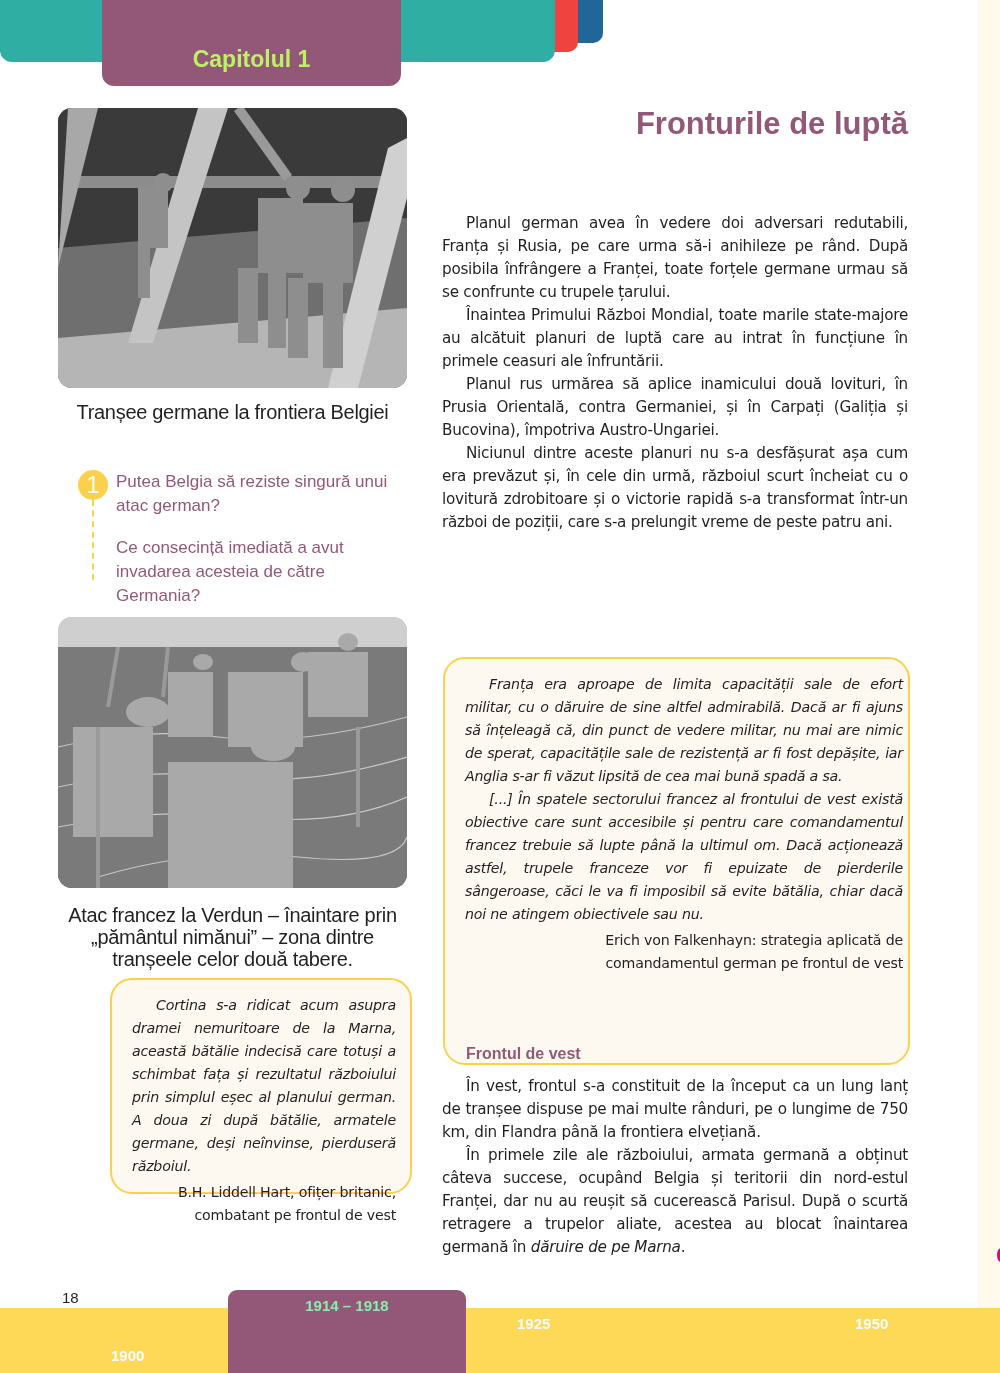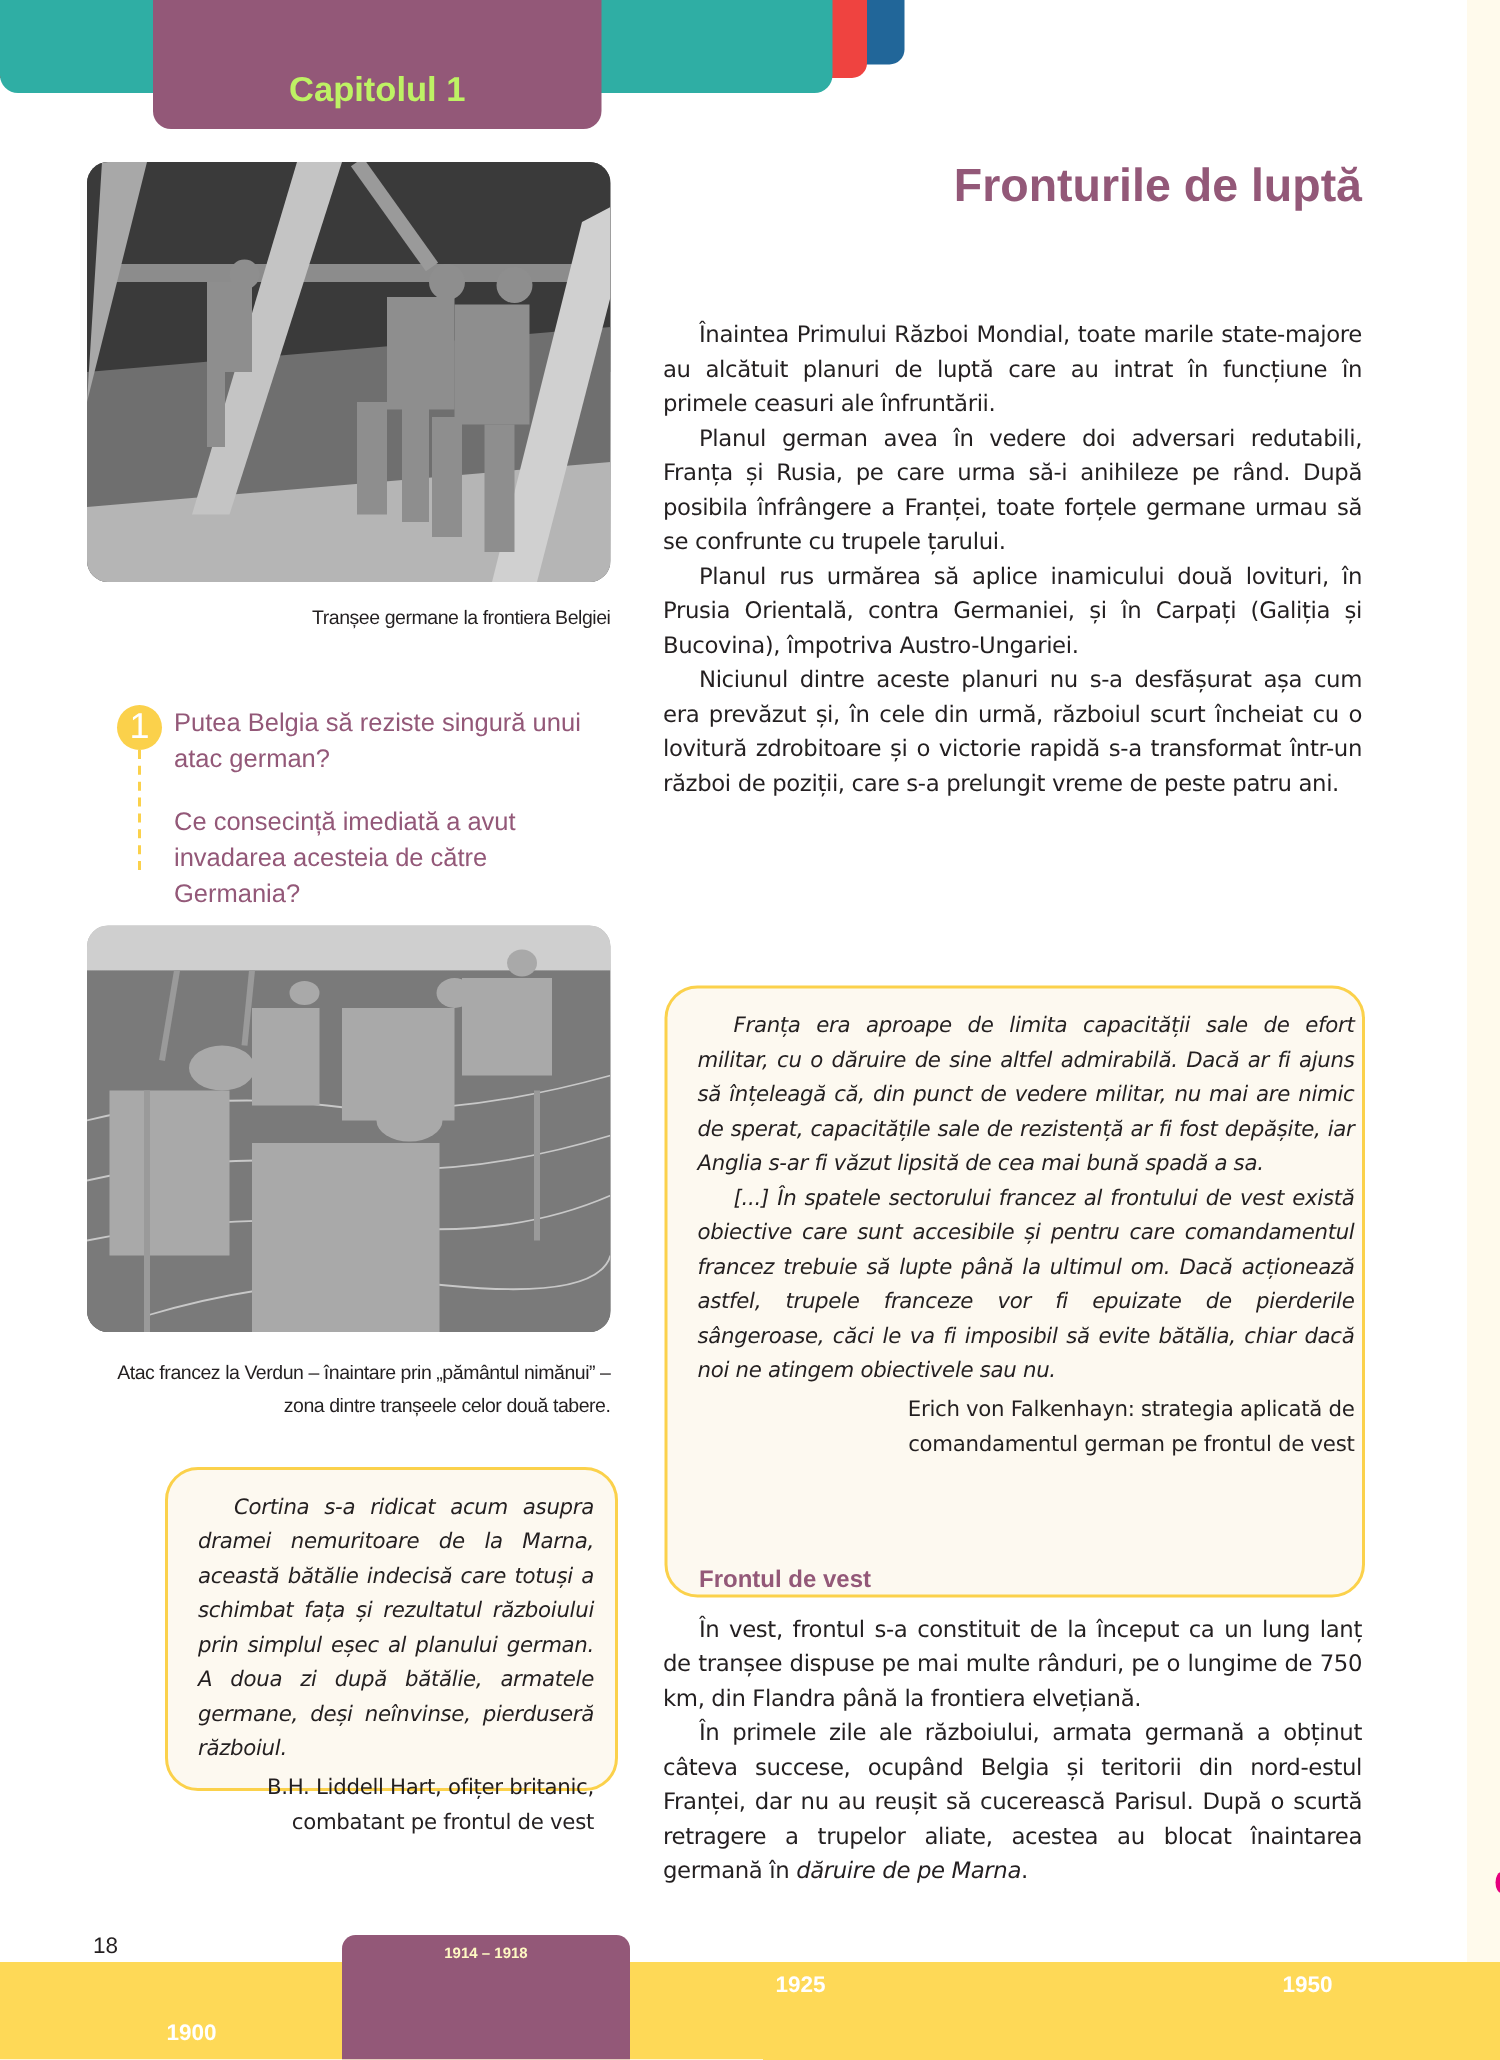--- a/index.html
+++ b/index.html
@@ -31,22 +31,22 @@
       font-family: "Liberation Sans", sans-serif; font-weight: bold; font-size: 31px; line-height: 40px;
     }
 
     
     .photo { position: absolute; left: 58px; width: 349px; border-radius: 14px; overflow: hidden; }
     .photo-1 { top: 108px; height: 280px; background: linear-gradient(180deg, #5c5c5c 0%, #3d3d3d 35%, #7b7b7b 70%, #b9b9b9 100%); }
     .photo-2 { top: 617px; height: 271px; background: linear-gradient(180deg, #b8b8b8 0%, #8a8a8a 25%, #6c6c6c 60%, #555 100%); }
     .photo svg { width: 100%; height: 100%; display: block; }
 
     .caption {
-      position: absolute; left: 58px; width: 349px; text-align: right;
-      font-family: "Liberation Sans", sans-serif; font-size: 13px; line-height: 22px; color: #231f20;
+      position: absolute; left: 58px; width: 349px; text-align: center;
+      font-family: "Liberation Sans", sans-serif; font-size: 20px; line-height: 22px; color: #231f20;
       letter-spacing: -0.3px;
     }
     .caption-1 { top: 401px; }
     .caption-2 { top: 904px; }
 
     
     .q-marker {
       position: absolute; left: 78px; top: 470px; width: 30px; height: 30px; border-radius: 50%;
       background: #fbd14b; color: #fff; font-family: "Liberation Sans", sans-serif; font-size: 24px;
       display: flex; align-items: center; justify-content: center; line-height: 1;
@@ -87,22 +87,22 @@
     .quote-text p { margin: 0; text-indent: 24px; }
     .quote-source {
       text-align: right; font-family: "DejaVu Sans", sans-serif; font-size: 14.2px; line-height: 23px;
       margin-top: 3px; color: #231f20; letter-spacing: -0.2px;
     }
 
     
     .footer-bar { position: absolute; left: 0; top: 1308px; width: 1000px; height: 65px; background: #fed957; }
     .page-number { position: absolute; left: 62px; top: 1289px; font-family: "Liberation Sans", sans-serif; font-size: 15px; color: #231f20; }
     .timeline-active {
-      position: absolute; left: 228px; top: 1290px; width: 192px; height: 83px; background: #935878;
-      border-radius: 9px 9px 0 0; color: #fef9c3; font-family: "Liberation Sans", sans-serif; font-weight: bold; font-size: 10px;
+      position: absolute; left: 228px; top: 1290px; width: 238px; height: 83px; background: #935878;
+      border-radius: 9px 9px 0 0; color: #86efac; font-family: "Liberation Sans", sans-serif; font-weight: bold; font-size: 15px;
       text-align: center; padding-top: 7px; box-sizing: border-box;
     }
     .tick-label { position: absolute; top: 1315px; color: #fff; font-family: "Liberation Sans", sans-serif; font-weight: bold; font-size: 15px; }
     .tick-1900 { left: 111px; margin-top: 32px; }
     .tick-1925 { left: 517px; }
     .tick-1950 { left: 855px; }
   </style>
 </head>
 <body>
 
@@ -188,22 +188,22 @@
   <div class="quote-text">
     <p>Cortina s-a ridicat acum asupra dramei nemuritoare de la Marna, această bătălie indecisă care totuși a schimbat fața și rezultatul războiului prin simplul eșec al planului german. A doua zi după bătălie, armatele germane, deși neînvinse, pierduseră războiul.</p>
   </div>
   <div class="quote-source">
     <div>B.H. Liddell Hart, ofițer britanic,</div>
     <div>combatant pe frontul de vest</div>
   </div>
 </div>
 
 <div class="body-text intro-text">
+  <p>Planul german avea în vedere doi adversari redutabili, Franța și Rusia, pe care urma să-i anihileze pe rând. După posibila înfrângere a Franței, toate forțele germane urmau să se confrunte cu trupele țarului.</p>
   <p>Înaintea Primului Război Mondial, toate marile state-majore au alcătuit planuri de luptă care au intrat în funcțiune în primele ceasuri ale înfruntării.</p>
-  <p>Planul german avea în vedere doi adversari redutabili, Franța și Rusia, pe care urma să-i anihileze pe rând. După posibila înfrângere a Franței, toate forțele germane urmau să se confrunte cu trupele țarului.</p>
   <p>Planul rus urmărea să aplice inamicului două lovituri, în Prusia Orientală, contra Germaniei, și în Carpați (Galiția și Bucovina), împotriva Austro-Ungariei.</p>
   <p>Niciunul dintre aceste planuri nu s-a desfășurat așa cum era prevăzut și, în cele din urmă, războiul scurt încheiat cu o lovitură zdrobitoare și o victorie rapidă s-a transformat într-un război de poziții, care s-a prelungit vreme de peste patru ani.</p>
 </div>
 
 <div class="quote-box quote-1">
   <div class="quote-text">
     <p>Franța era aproape de limita capacității sale de efort militar, cu o dăruire de sine altfel admirabilă. Dacă ar fi ajuns să înțeleagă că, din punct de vedere militar, nu mai are nimic de sperat, capacitățile sale de rezistență ar fi fost depășite, iar Anglia s-ar fi văzut lipsită de cea mai bună spadă a sa.</p>
     <p>[...] În spatele sectorului francez al frontului de vest există obiective care sunt accesibile și pentru care comandamentul francez trebuie să lupte până la ultimul om. Dacă acționează astfel, trupele franceze vor fi epuizate de pierderile sângeroase, căci le va fi imposibil să evite bătălia, chiar dacă noi ne atingem obiectivele sau nu.</p>
   </div>
   <div class="quote-source">

